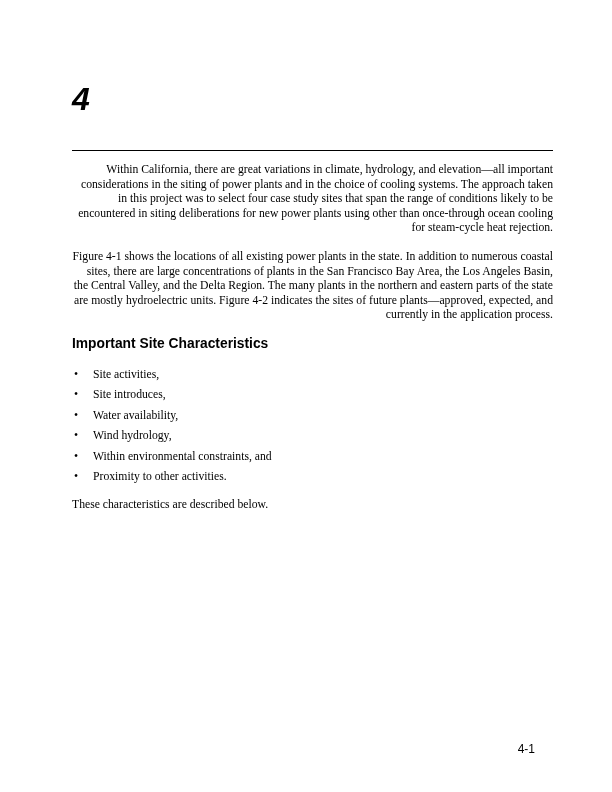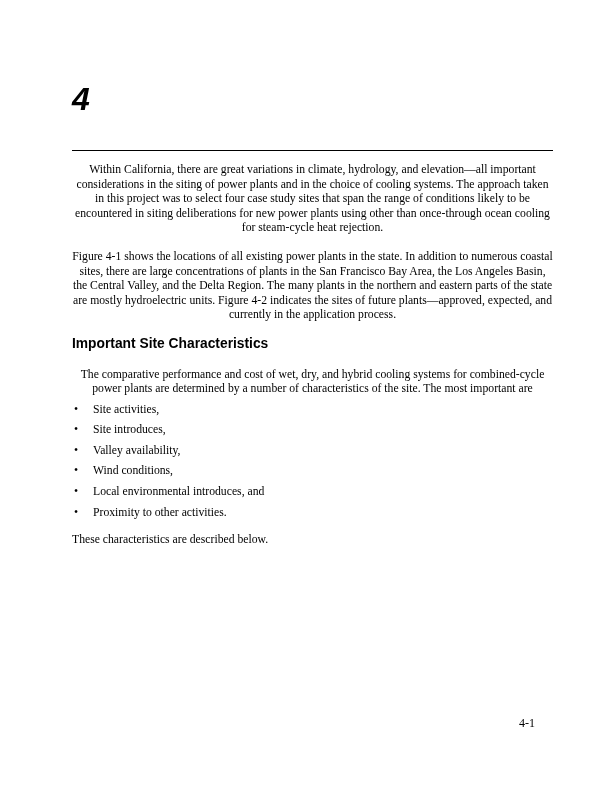--- a/index.html
+++ b/index.html
@@ -43,21 +43,21 @@
     letter-spacing: -0.2px;
   }
   .header-rule {
     border: none;
     border-top: 1.5px solid #000000;
     margin: 35px 0 0 0;
     width: 100%;
   }
   p.body-para {
     margin: 14.5px 0 0 0;
-    text-align: center;
+    text-align: right;
   }
   p.first-para {
     margin-top: 12px;
   }
   .section-heading {
     margin: 13px 0 16px 0;
     font-family: "Liberation Sans", "DejaVu Sans", sans-serif;
     font-weight: bold;
     font-size: 13.8px;
     line-height: 16px;
@@ -76,23 +76,23 @@
   ul.bullet-list li .bullet-glyph {
     position: absolute;
     left: 2px;
     top: 0;
   }
   p.closing-para {
     margin: 13px 0 0 0;
   }
   .page-number {
     position: absolute;
-    top: 716px;
+    top: 742px;
     right: 77px;
-    font-family: Liberation Serif, serif;
+    font-family: Liberation Sans, sans-serif;
     font-size: 12px;
     line-height: 14px;
   }
 </style>
 </head>
 <body>
 
 <div class="page">
   <div class="content">
 
@@ -101,42 +101,41 @@
 
     <hr class="header-rule">
 
     <p class="body-para first-para">Within California, there are great variations in climate, hydrology, and elevation—all important considerations in the siting of power plants and in the choice of cooling systems. The approach taken in this project was to select four case study sites that span the range of conditions likely to be encountered in siting deliberations for new power plants using other than once-through ocean cooling for steam-cycle heat rejection.</p>
 
     <p class="body-para">Figure 4-1 shows the locations of all existing power plants in the state. In addition to numerous coastal sites, there are large concentrations of plants in the San Francisco Bay Area, the Los Angeles Basin, the Central Valley, and the Delta Region. The many plants in the northern and eastern parts of the state are mostly hydroelectric units. Figure 4-2 indicates the sites of future plants—approved, expected, and currently in the application process.</p>
 
 
     <h2 class="section-heading">Important Site Characteristics</h2>
 
-    <p class="body-para">The comparative performance and cost of wet, dry, and hybrid cooling systems for combined-cycle power plants are determined by a number of characteristics of the site. The most important are</p>
 
     <ul class="bullet-list">
       <li>
         <span class="bullet-glyph">•</span>
         <span>Site activities,</span>
       </li>
       <li>
         <span class="bullet-glyph">•</span>
         <span>Site introduces,</span>
       </li>
       <li>
         <span class="bullet-glyph">•</span>
-        <span>Valley availability,</span>
+        <span>Water availability,</span>
       </li>
       <li>
         <span class="bullet-glyph">•</span>
-        <span>Wind conditions,</span>
+        <span>Wind hydrology,</span>
       </li>
       <li>
         <span class="bullet-glyph">•</span>
-        <span>Local environmental introduces, and</span>
+        <span>Within environmental constraints, and</span>
       </li>
       <li>
         <span class="bullet-glyph">•</span>
         <span>Proximity to other activities.</span>
       </li>
     </ul>
 
     <p class="closing-para">These characteristics are described below.</p>
 
   </div>

